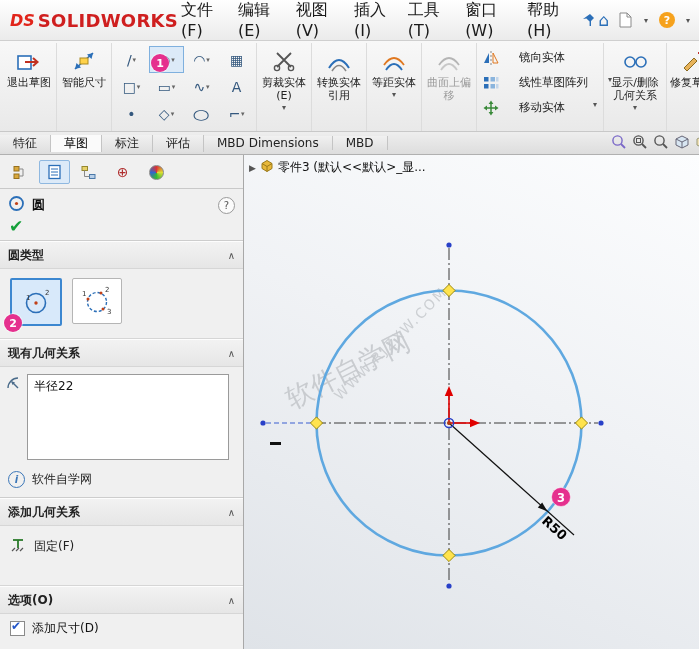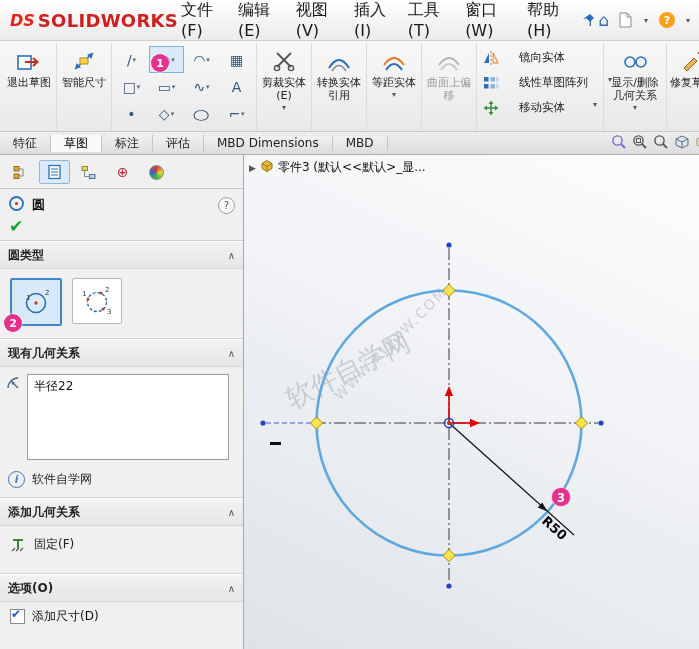--- a/index.html
+++ b/index.html
@@ -63,21 +63,21 @@
   .ctype-row{display:flex;gap:10px;padding:9px 10px 12px;position:relative;border-bottom:1px solid #d6d6d6}
   .ctype-btn{width:48px;height:44px;background:#fff;border:1px solid #b5b5b5;display:flex;align-items:center;justify-content:center;position:relative;border-radius:2px}
   .ctype-btn.selected{background:#d8e9fa;border:2px solid #3c87d0}
   .badge2{left:-8px;bottom:-8px}
   .rel-wrap{display:flex;align-items:flex-start;gap:5px;padding:7px 6px 6px}
   .rel-icon{flex:0 0 16px;padding-top:2px}
   .rel-list{flex:1;height:80px;background:#fff;border:1px solid #9a9a9a;padding:2px 4px;overflow:hidden;margin-right:8px}
   .rel-item{font-size:12px;padding:1px 2px;color:#111}
   .statusrow{display:flex;align-items:center;gap:7px;padding:5px 8px 9px;border-bottom:1px solid #cdcdcd}
   .info-i{width:15px;height:15px;border-radius:50%;border:1.4px solid #3a76b8;color:#3a76b8;font-size:10px;font-weight:bold;font-style:italic;display:flex;align-items:center;justify-content:center;flex:0 0 15px}
-  .fixrow{display:flex;align-items:flex-start;gap:8px;padding:10px 10px 18px;border-bottom:1px solid #d6d6d6}
+  .fixrow{display:flex;align-items:flex-end;gap:8px;padding:10px 10px 30px;border-bottom:1px solid #d6d6d6}
   .optrow{display:flex;align-items:center;gap:7px;padding:6px 10px}
   .cbx{width:13px;height:13px;background:#fff;border:1px solid #8a8a8a;position:relative;flex:0 0 13px}
   .cbx.checked::after{content:"✔";position:absolute;left:0;top:-3px;color:#2456c8;font-size:12px;font-weight:bold}
   .optlabel{font-size:12px;color:#111}
 
   
   .canvas{flex:1;position:relative;overflow:hidden;background:linear-gradient(205deg,#fcfdfe 0%,#f0f2f5 45%,#dfe3e8 100%)}
   .treerow{position:absolute;left:5px;top:4px;display:flex;align-items:center;gap:4px;font-size:12px;color:#111;z-index:2;max-width:260px;white-space:nowrap;overflow:hidden}
   .tree-arrow{color:#555;font-size:9px}
   .sketch-svg{position:absolute;left:0;top:0}

